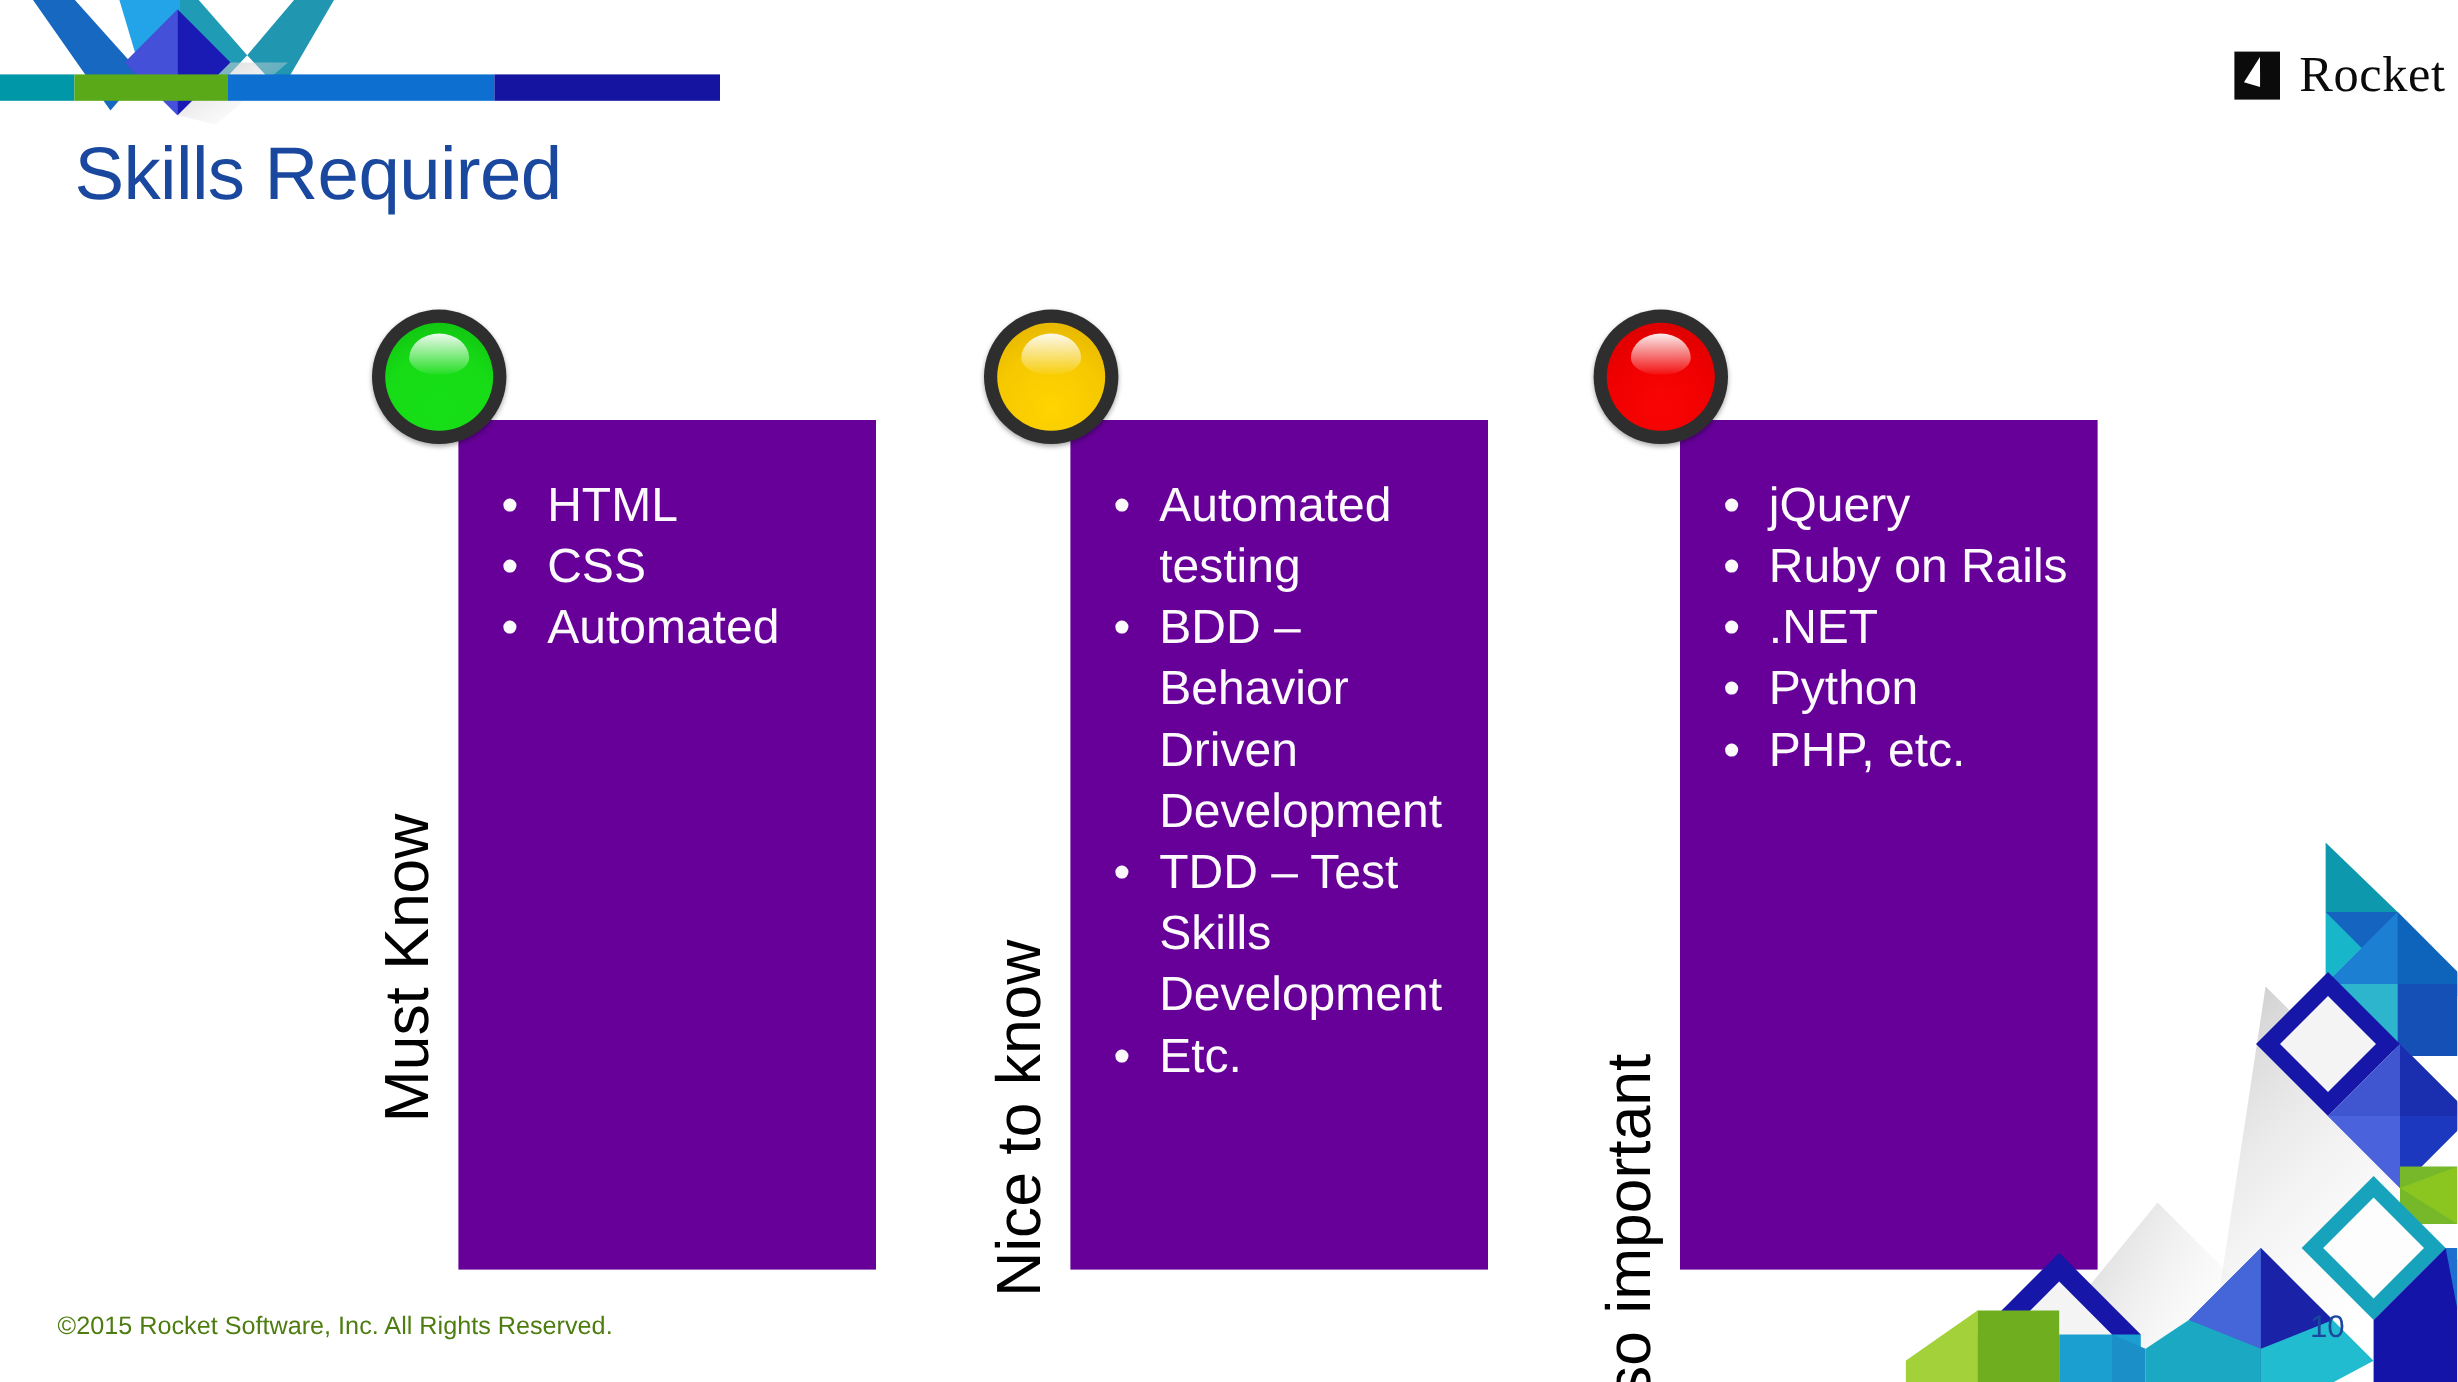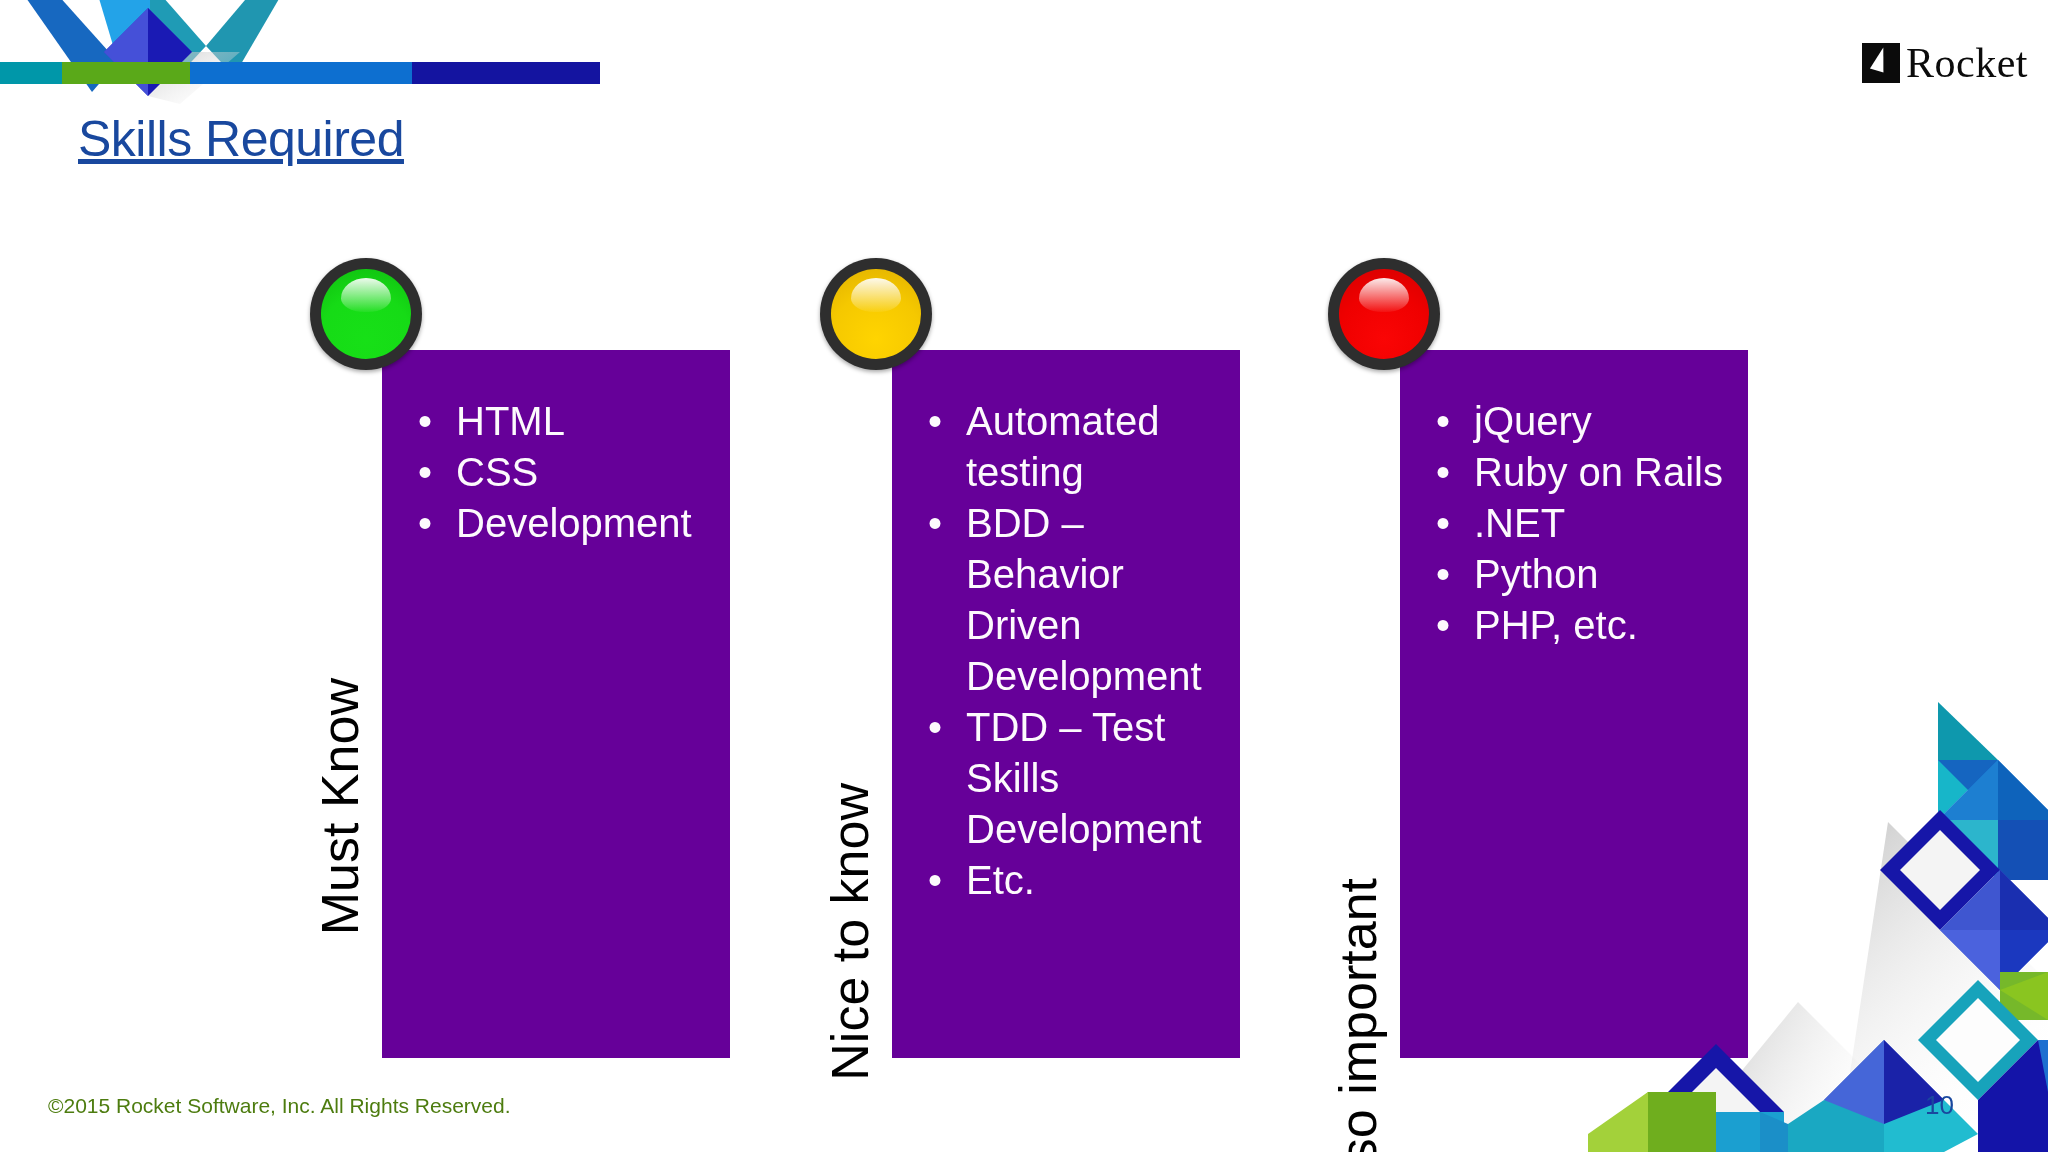--- a/index.html
+++ b/index.html
@@ -31,27 +31,26 @@
     left: 0;
     top: 62px;
     width: 600px;
     height: 22px;
   }
   .bar-seg { position: absolute; top: 0; height: 100%; }
 
   
   #page-title {
     position: absolute;
-    left: 78px;
+    left: 62px;
     top: 110px;
-    font-size: 50px;
+    font-size: 62px;
     color: #19489E;
     letter-spacing: -0.5px;
     white-space: nowrap;
-    text-decoration: underline;
   }
 
   
   .column { position: absolute; top: 258px; }
   .col-label {
     position: absolute;
     left: 0;
     top: 150px;
     transform-origin: left top;
     transform: rotate(-90deg) translate(-100%, 0);
@@ -140,21 +139,21 @@
     text-align: right;
   }
 
   
   #rocket-logo {
     position: absolute;
     left: 1862px;
     top: 42px;
     display: flex;
     align-items: center;
-    gap: 6px;
+    gap: 16px;
   }
   #rocket-mark {
     width: 38px;
     height: 40px;
     background: #0b0b0b;
     position: relative;
   }
   #rocket-mark::after {
     content: "";
     position: absolute;
@@ -225,21 +224,21 @@
   <div id="page-title">Skills Required</div>
 
   <div class="column" style="left:310px;">
     <div class="col-label" style="top:420px;">
       <span class="col-label-inner">Must Know</span>
     </div>
     <div class="panel">
       <ul class="panel-list">
         <li><span class="bullet">•</span><span>HTML</span></li>
         <li><span class="bullet">•</span><span>CSS</span></li>
-        <li><span class="bullet">•</span><span>Development</span></li>
+        <li><span class="bullet">•</span><span>Automated</span></li>
       </ul>
     </div>
     <div class="light" style="left:0;top:0;">
       <div class="lens lens-green">
         <div class="gloss"></div>
       </div>
     </div>
   </div>
 
   <div class="column" style="left:820px;">

